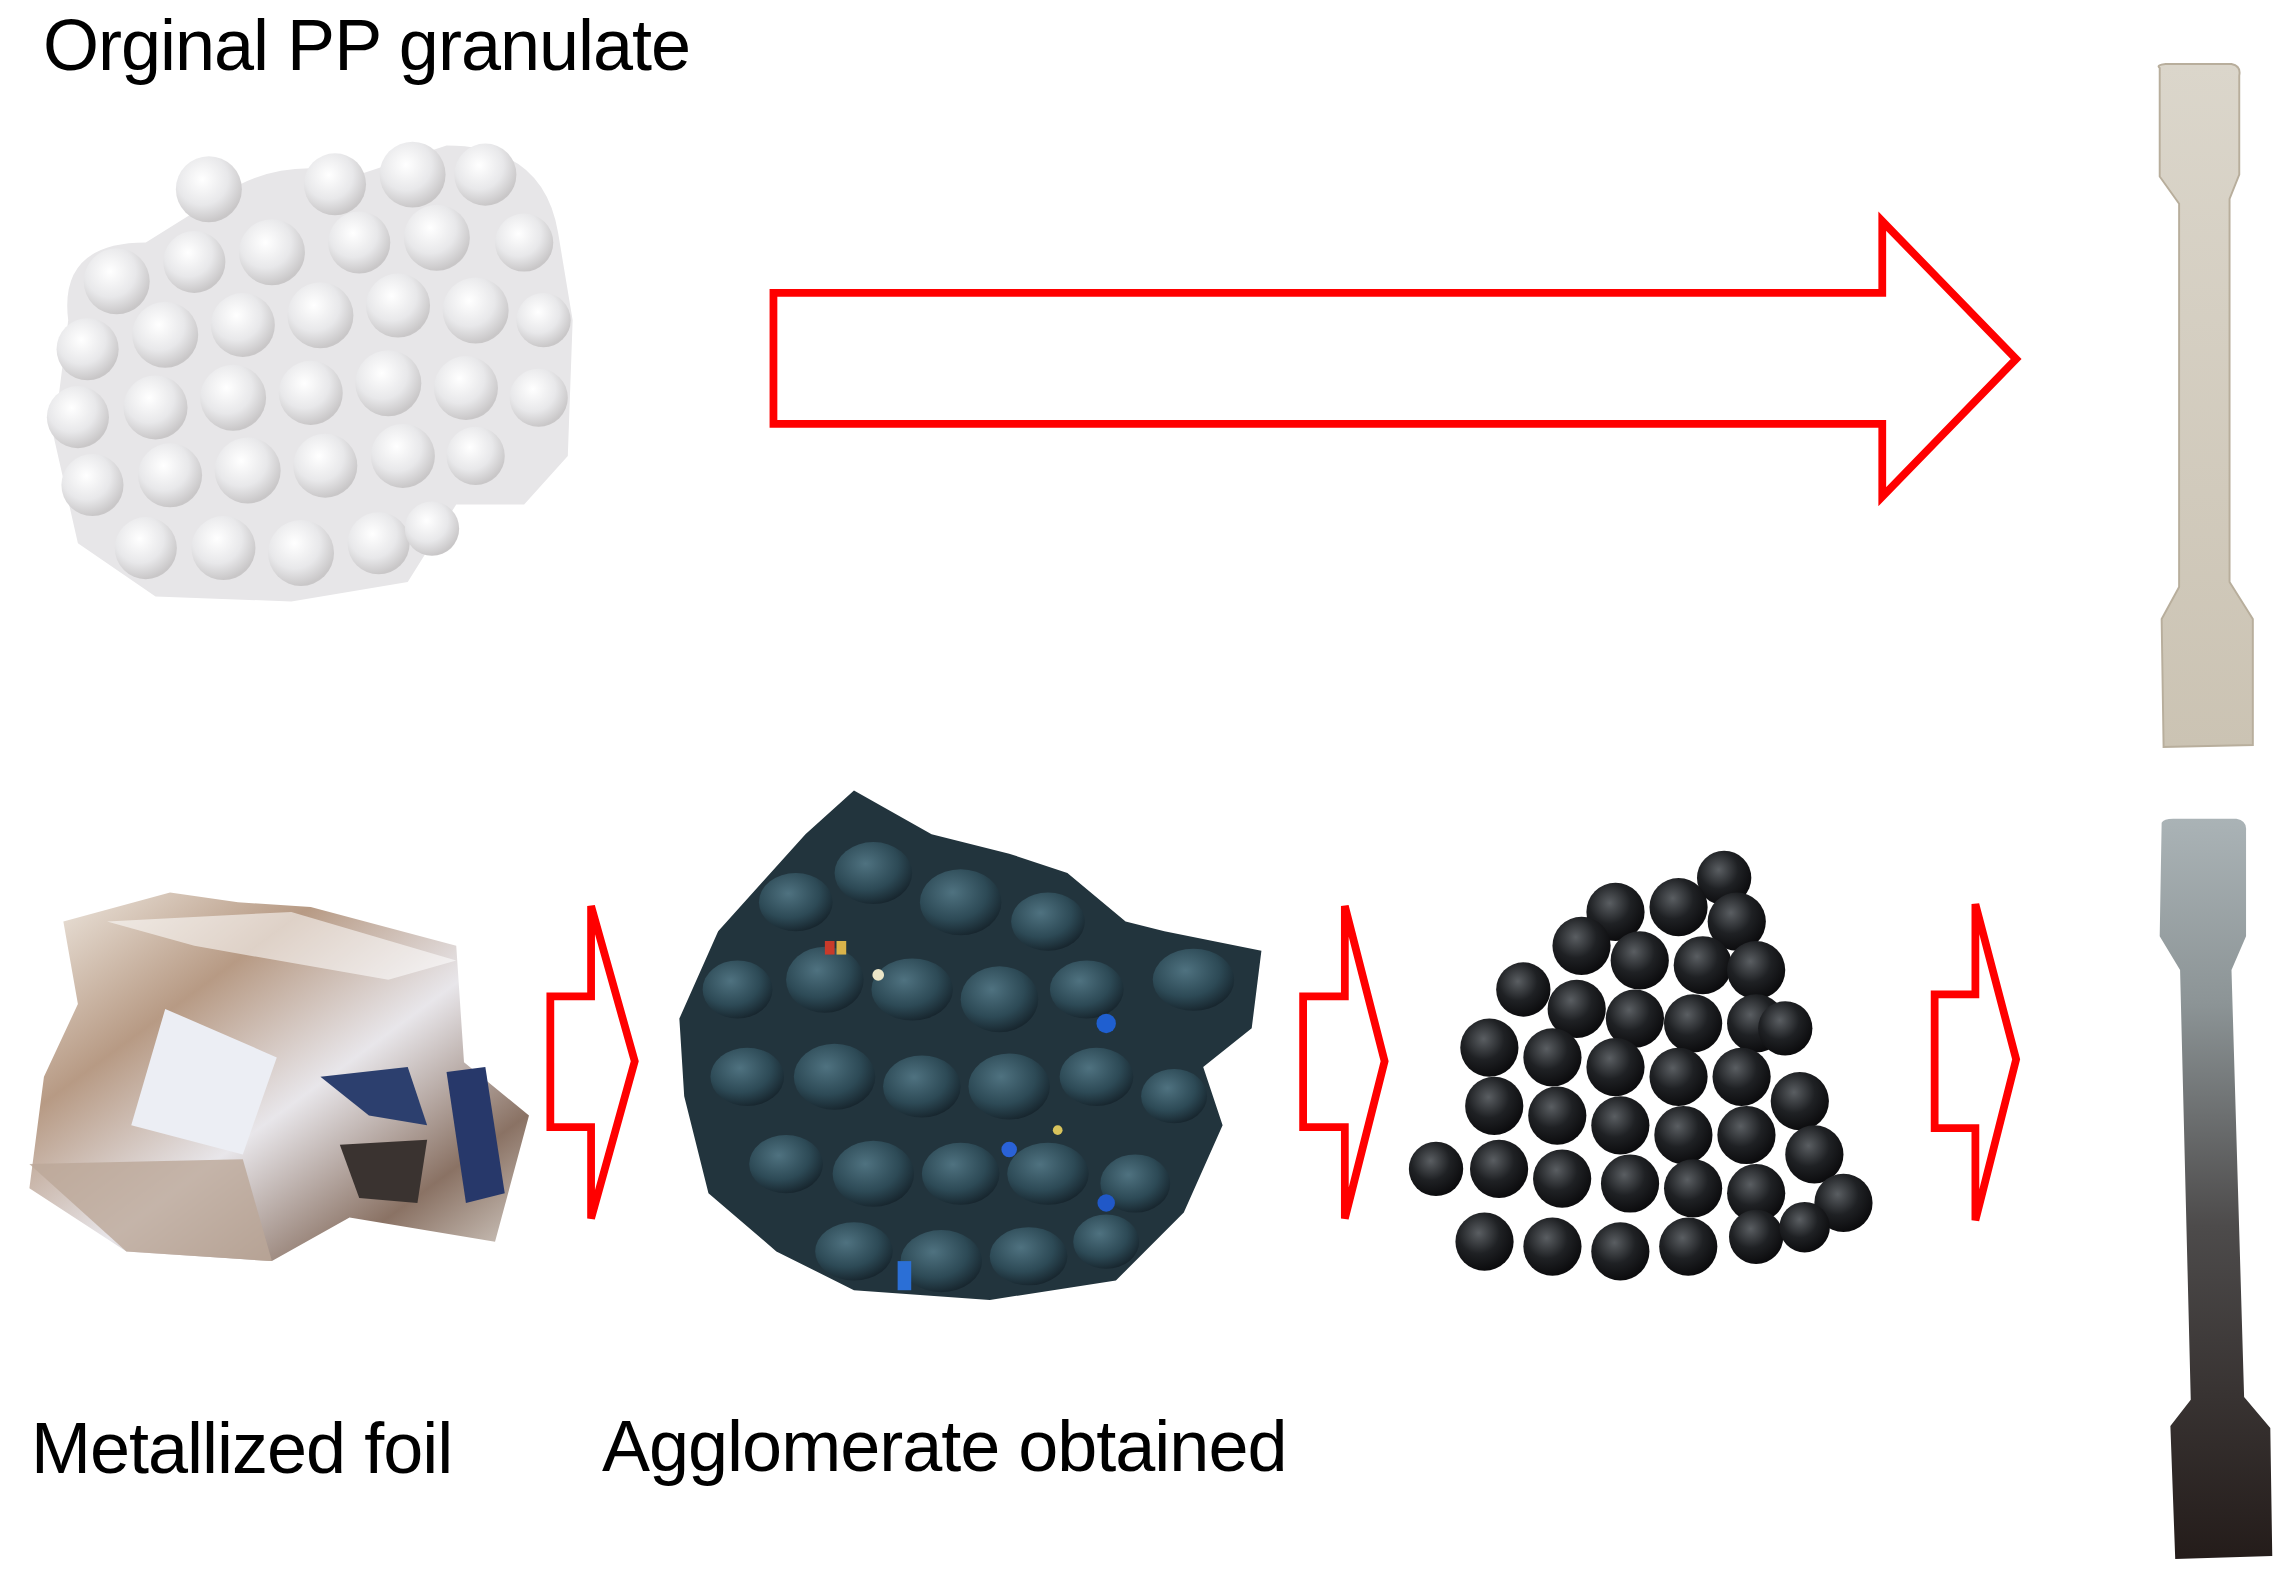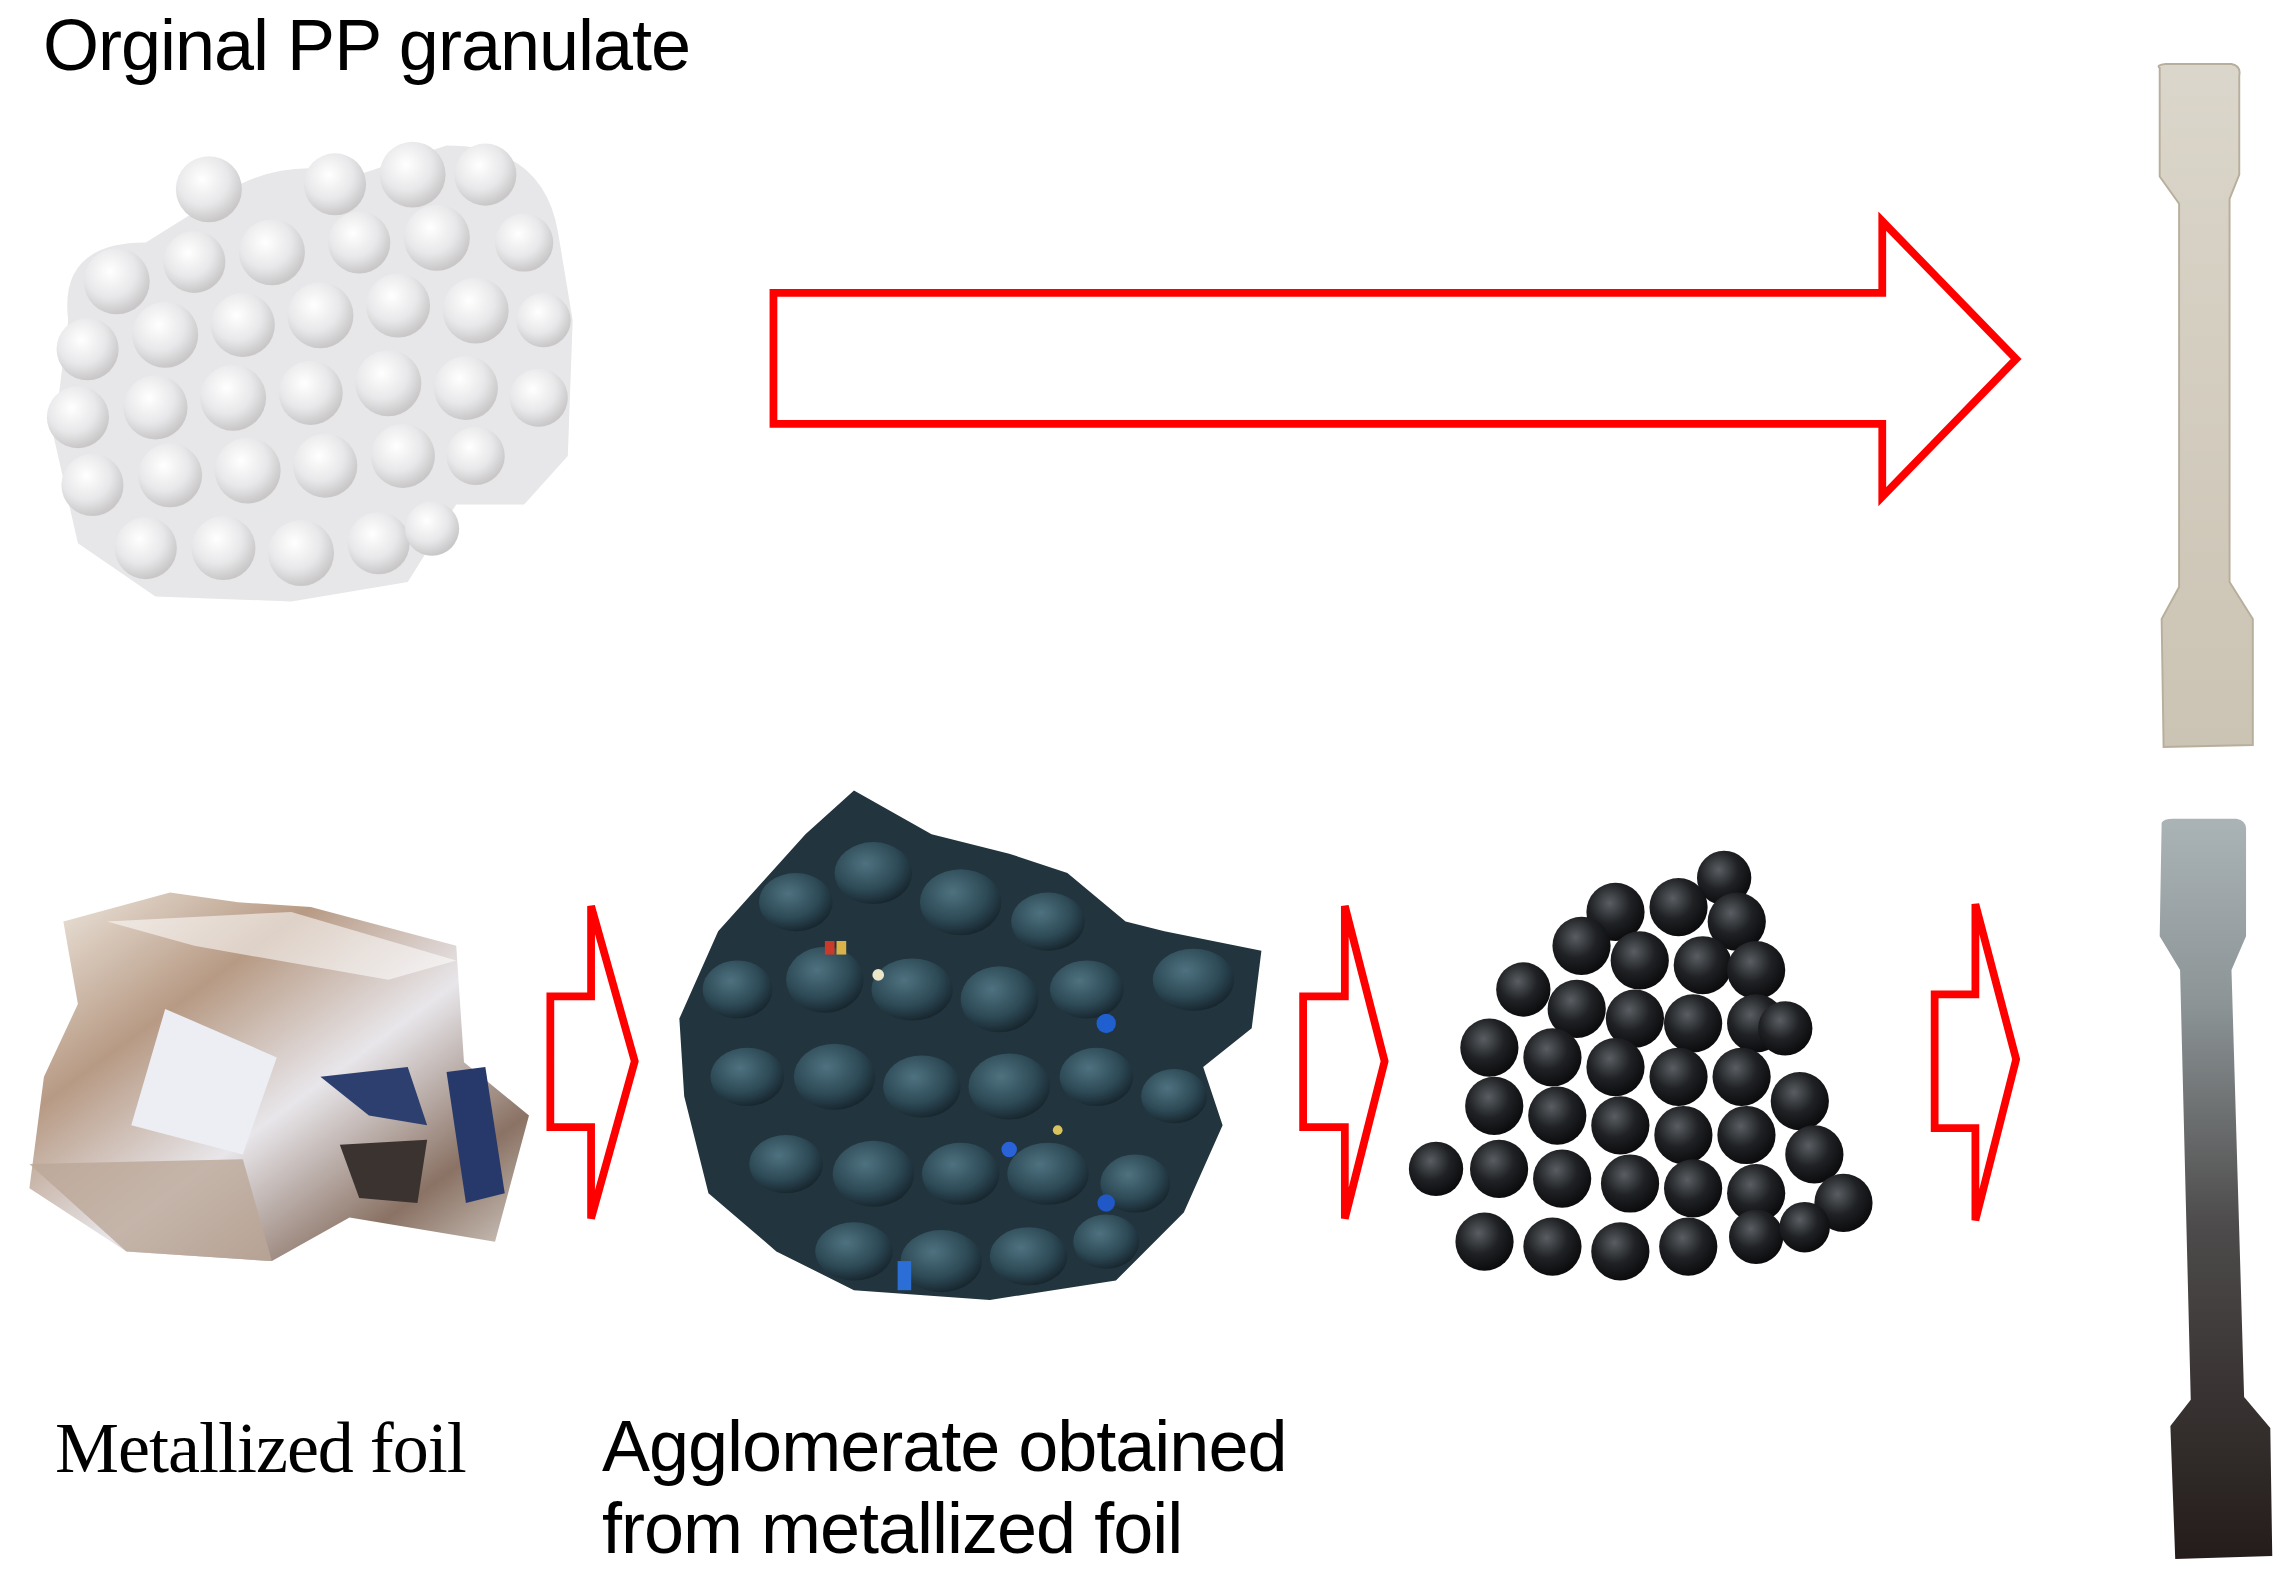--- a/index.html
+++ b/index.html
@@ -2,21 +2,21 @@
 <html><head>
 <meta charset="utf-8">
 <style>
   html, body { margin: 0; padding: 0; background: #ffffff; }
   body { width: 2290px; height: 1589px; position: relative; overflow: hidden;
          font-family: "Liberation Sans", "DejaVu Sans", sans-serif; color: #000; }
   .label { position: absolute; font-size: 72px; line-height: 82px; letter-spacing: -1px;
            font-family: "Liberation Sans", sans-serif; color: #000; white-space: nowrap; }
   .label.center { text-align: left; }
   #title { left: 43px; top: 3.9px; }
-  #cap-foil { left: 55px; top: 1407px; font-family: Liberation Serif, serif; }
+  #cap-foil { left: 31px; top: 1407px; }
   #cap-agg { left: 602px; width: 640px; top: 1405px; }
   #cap-regran { left: 1388px; width: 640px; top: 1405px; }
   svg.layer { position: absolute; left: 0; top: 0; }
 </style>
 </head>
 <body>
 
 <svg class="layer" width="2290" height="1589" viewBox="0 0 2360 1638" xmlns="http://www.w3.org/2000/svg">
   <defs>
     <radialGradient id="pellet" cx="40%" cy="35%" r="65%">
@@ -200,18 +200,17 @@
 
   <path d="M2228 848 Q2230 844 2240 844 L2305 844 Q2316 846 2315 856 L2315 965 L2300 1000 L2313 1440 L2340 1472 L2342 1604 L2242 1607 L2237 1470 L2258 1443 L2247 1000 L2226 965 Z" fill="url(#darkBone)"></path>
 </svg>
 
 <div class="label" id="title">Orginal PP granulate</div>
 
 <div class="label" id="cap-foil">Metallized foil</div>
 
 <div class="label center" id="cap-agg">
   <div>Agglomerate obtained</div>
-  <div>from metallized foil</div>
 </div>
 
 <div class="label center" id="cap-regran">
 </div>
 
 
 </body></html>

